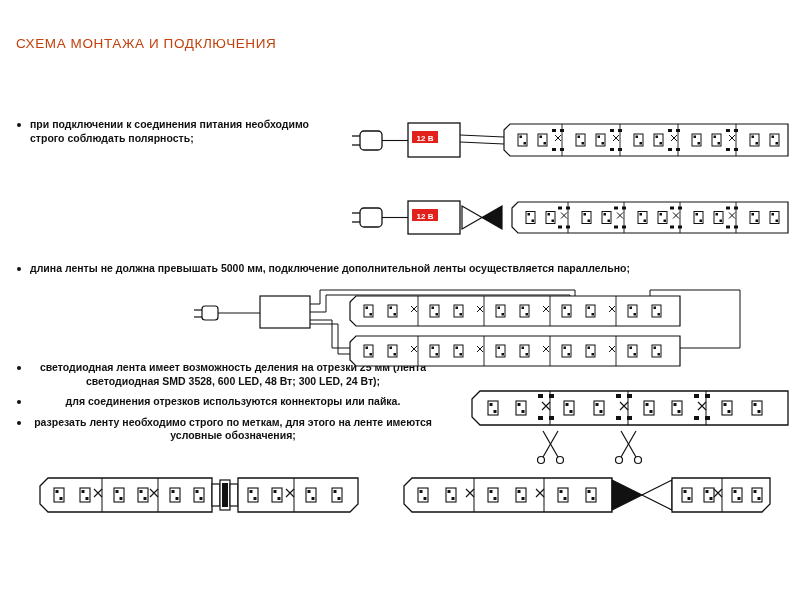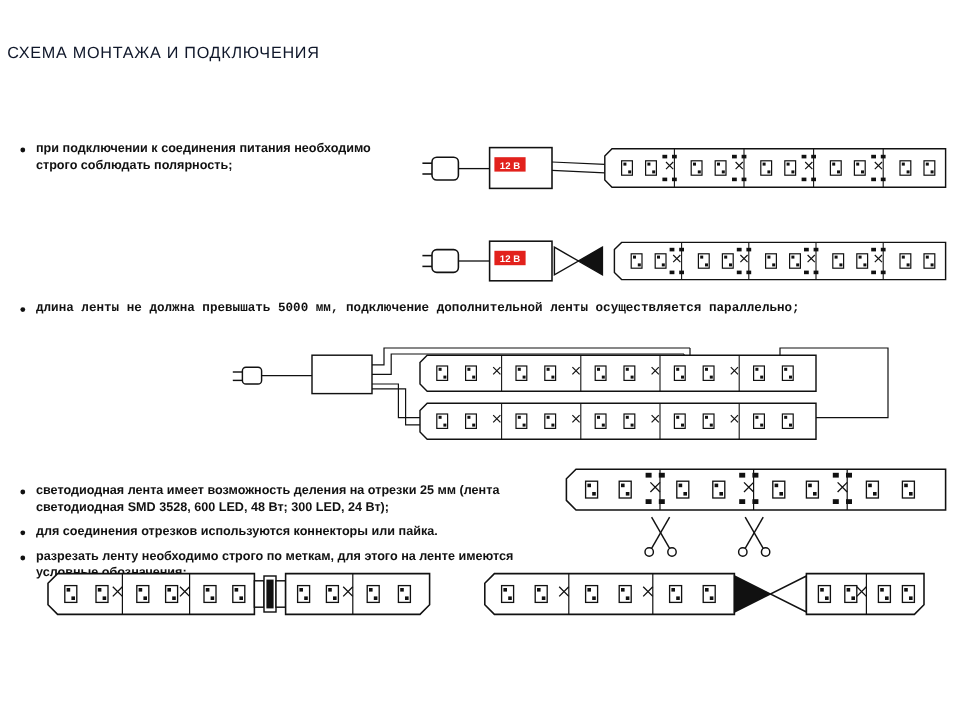--- a/index.html
+++ b/index.html
@@ -16,26 +16,26 @@
     overflow: hidden;
   }
   #page {
     position: relative;
     width: 803px;
     height: 601px;
     background: #ffffff;
   }
   .title {
     position: absolute;
-    left: 6px;
+    left: 16px;
     top: 36px;
     font-size: 13.5px;
     letter-spacing: 0.6px;
     font-weight: 400;
-    color: #0f172a;
+    color: #c2410c;
     white-space: nowrap;
   }
   .bullets {
     position: absolute;
     margin: 0;
     padding: 0;
     list-style: none;
   }
   .bullets li {
     position: relative;
@@ -50,22 +50,22 @@
     content: "";
     position: absolute;
     left: 1px;
     top: 5px;
     width: 4px;
     height: 4px;
     border-radius: 50%;
     background: #111;
   }
   #bullets-top { left: 16px; top: 118px; width: 320px; }
-  #bullets-wide { left: 16px; top: 251px; width: 760px; font-family: Liberation Mono, monospace; }
-  #bullets-bottom { left: 16px; top: 403px; width: 420px; }
+  #bullets-wide { left: 16px; top: 262px; width: 760px; }
+  #bullets-bottom { left: 16px; top: 361px; width: 420px; text-align: center; }
   svg { display: block; overflow: visible; }
 </style>
 </head>
 <body>
 
 <div id="page">
 
   <div class="title">СХЕМА МОНТАЖА И ПОДКЛЮЧЕНИЯ</div>
 
   <ul class="bullets" id="bullets-top">

